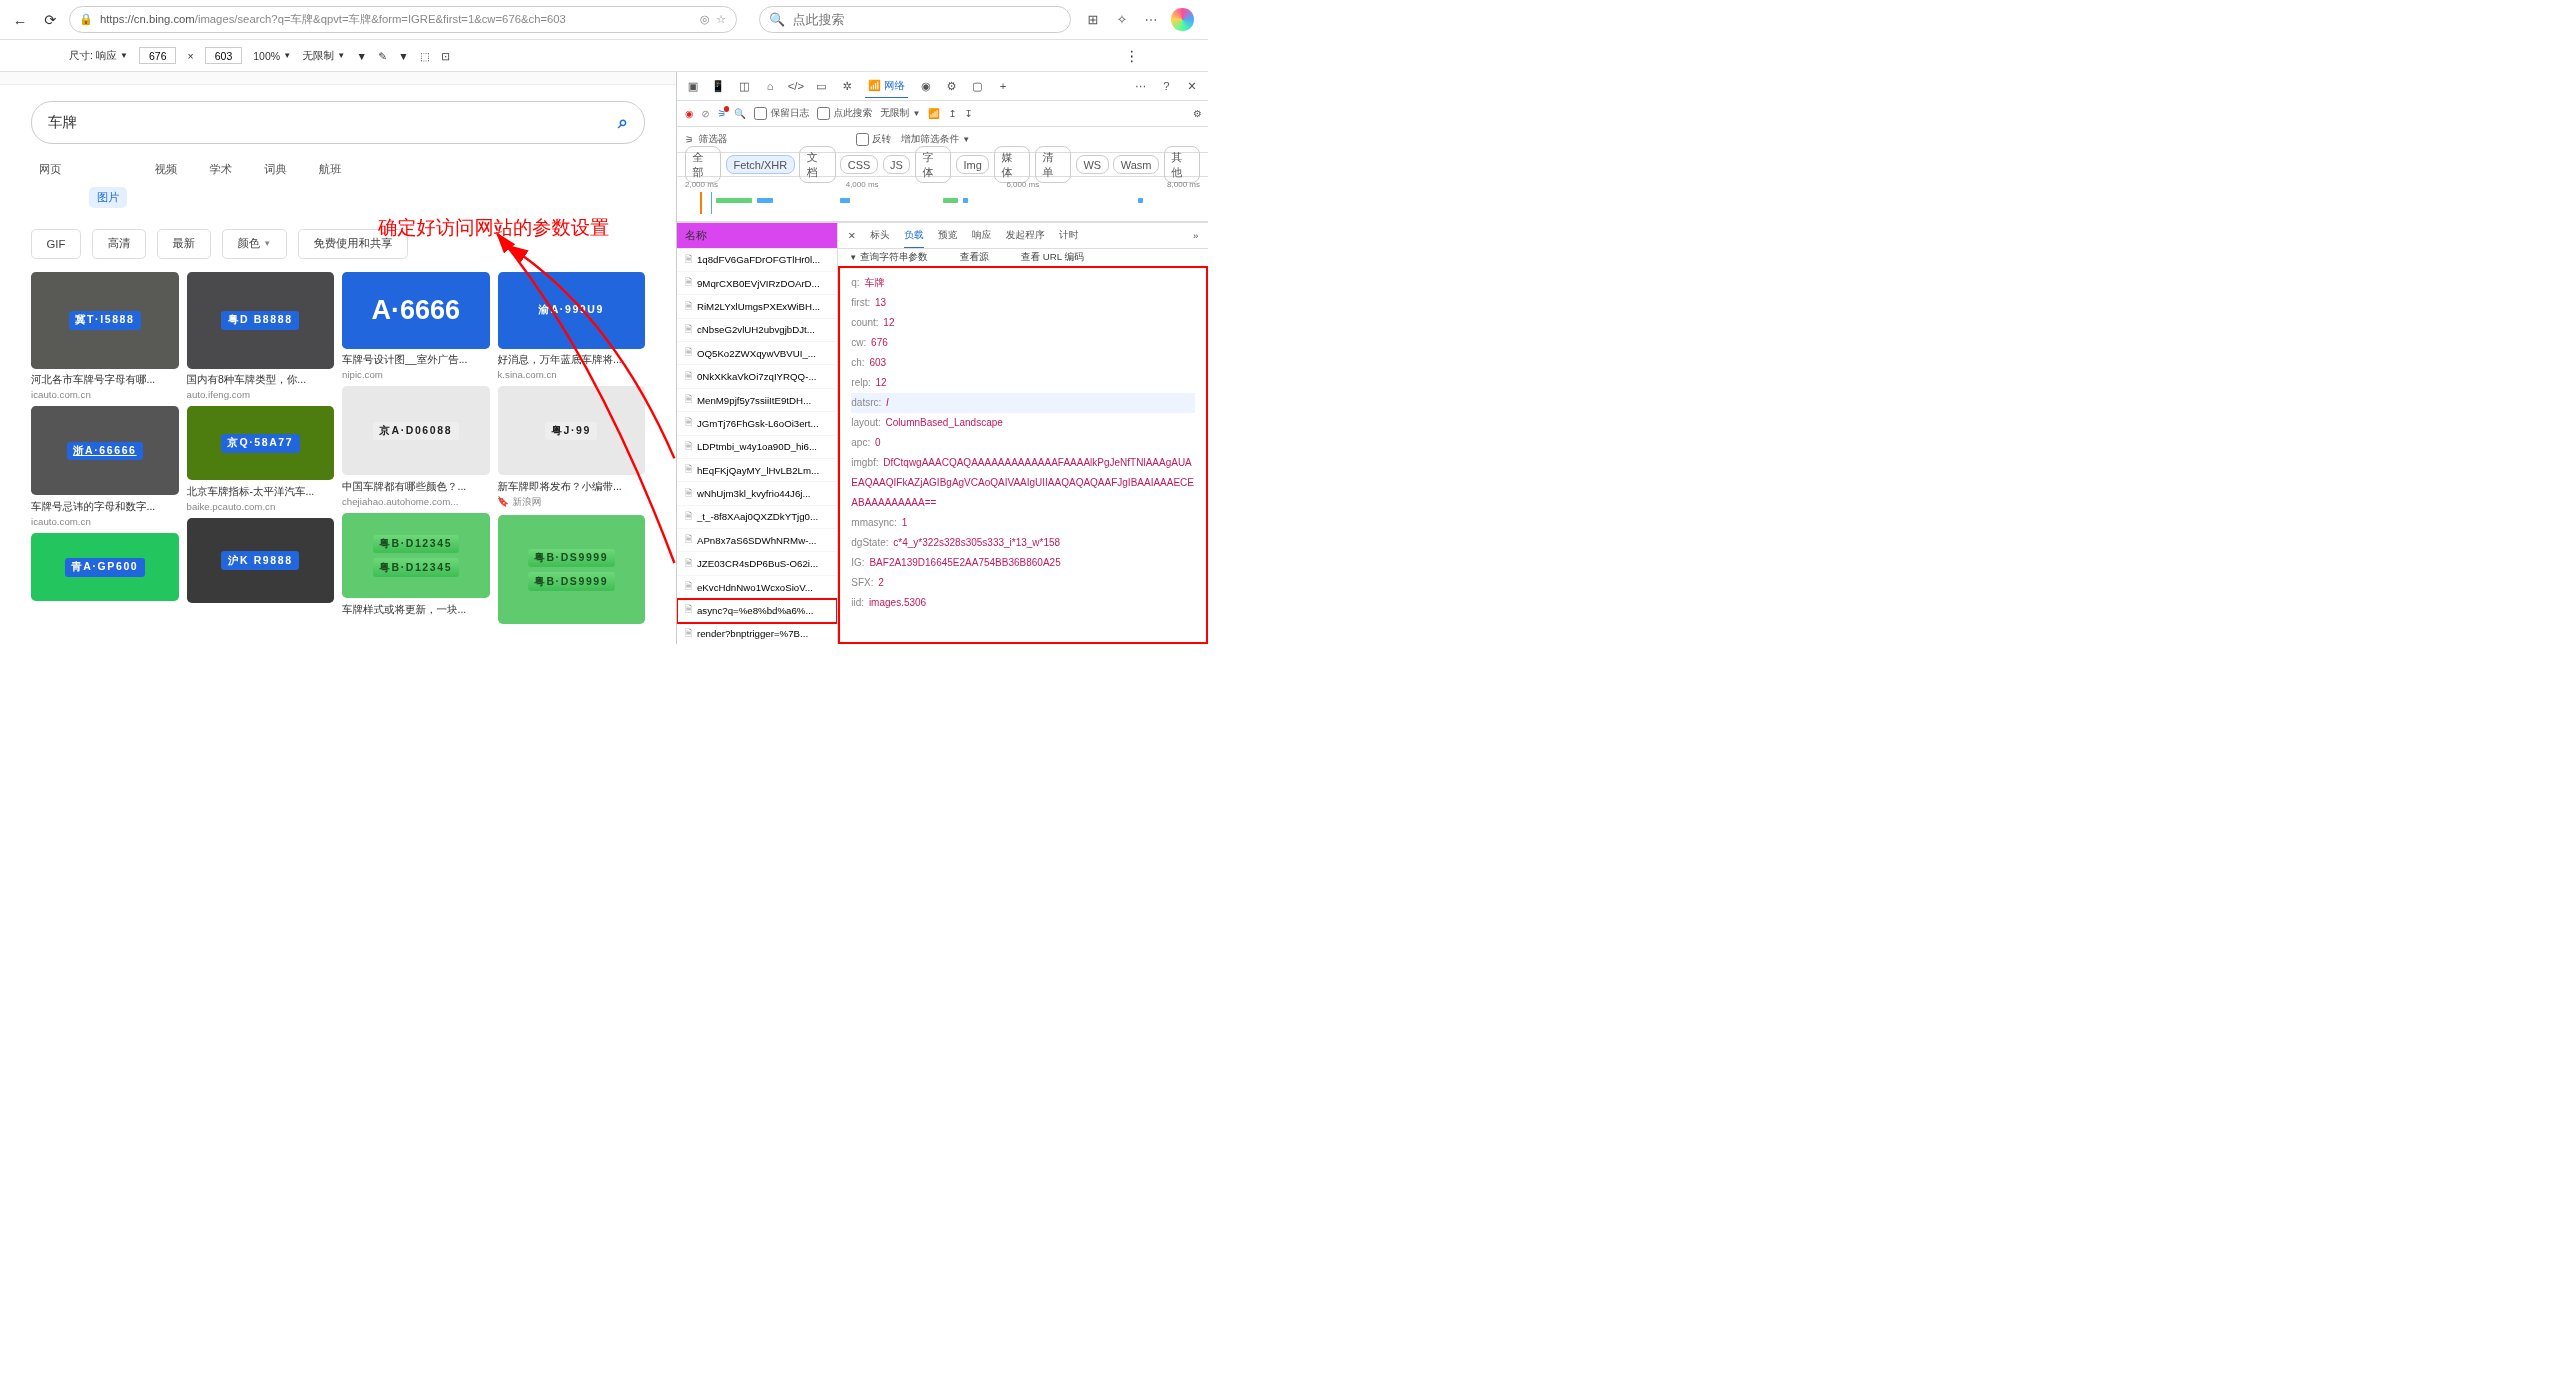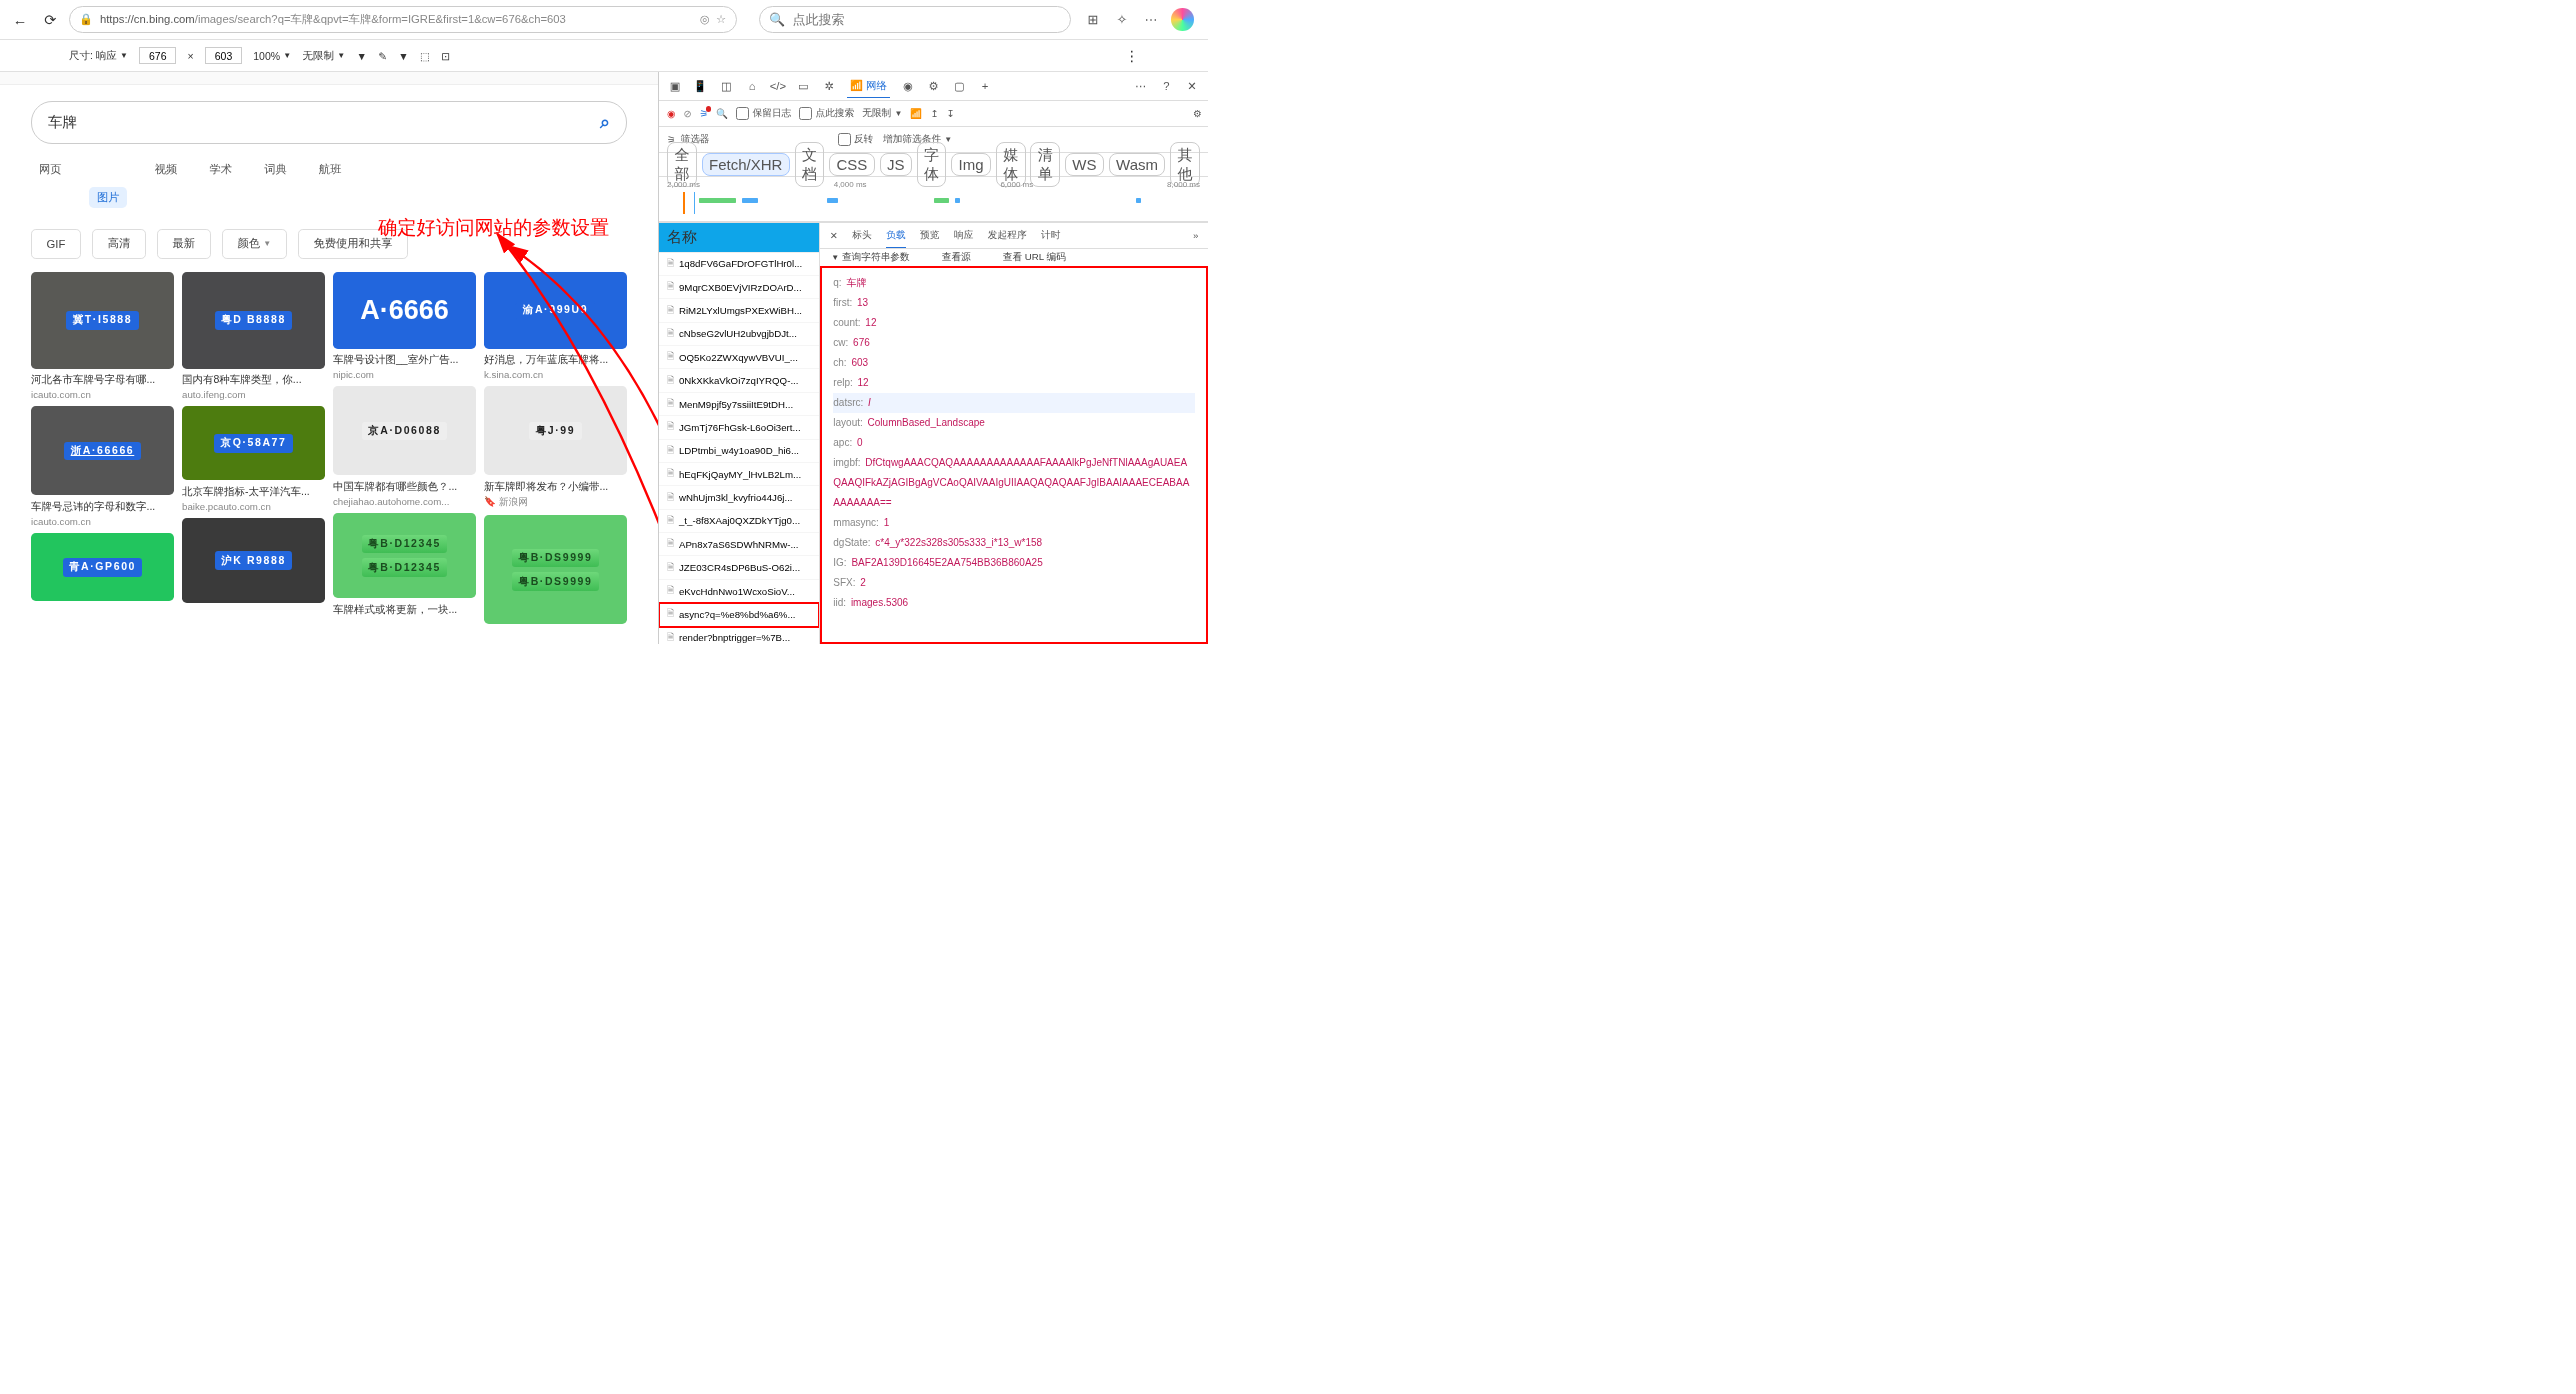--- a/index.html
+++ b/index.html
@@ -67,34 +67,34 @@
   .dt-rec { color: #d22; }
   .dt-ban { color: #888; }
   .dt-filt-icn { color: #2270d8; position: relative; }
   .dt-filt-icn::after { content: ""; position: absolute; top: -1.6px; right: -3.2px; width: 5.6px; height: 5.6px; background: #d22; border-radius: 50%; }
   .checkbox-row { display: flex; align-items: center; gap: 3.2px; }
   .caret2 { font-size: 8px; }
   
   .dt-bar3 { height: 26px; border-bottom: 0.8px solid #ddd; display: flex; align-items: center; gap: 9.7px; padding: 0 8px; font-size: 9.7px; color: #555; }
   .filter-input { flex: 0 0 161px; display: flex; align-items: center; gap: 4.8px; }
   
-  .dt-typebar { height: 24px; border-bottom: 0.8px solid #ddd; display: flex; align-items: center; gap: 4.8px; padding: 0 8px; font-size: 15px; color: #555; }
+  .dt-typebar { height: 24px; border-bottom: 0.8px solid #ddd; display: flex; align-items: center; gap: 4.8px; padding: 0 8px; font-size: 11px; color: #555; }
   .type-chip { padding: 2.4px 6.4px; border: 0.8px solid #ccc; border-radius: 8px; }
   .type-chip.active { background: #e6f0ff; border-color: #a6c8ff; }
   
   .timeline { height: 45px; border-bottom: 0.8px solid #ddd; padding: 3.2px 8px; font-size: 8px; color: #888; position: relative; }
   .timeline .marks { display: flex; justify-content: space-between; }
   .timeline-bars { position: absolute; left: 8px; right: 8px; top: 14.5px; height: 22.5px; }
   .tl-bar { position: absolute; height: 4.8px; background: #4dabf7; border-radius: 0.8px; }
   .tl-bar.g { background: #64d278; }
   .tl-line { position: absolute; top: 0; bottom: 0; width: 1.6px; }
   
   .dt-body { flex: 1; display: flex; overflow: hidden; border-top: 0.8px solid #ddd; }
   .req-list { width: 161px; border-right: 0.8px solid #ddd; overflow-y: auto; }
-  .req-header { padding: 4.8px 8px; font-size: 15px; color: #333; border-bottom: 0.8px solid #eee; background: #0ea5e9; }
+  .req-header { padding: 4.8px 8px; font-size: 11px; color: #333; border-bottom: 0.8px solid #eee; background: #d946ef; }
   .req-row { padding: 3.2px 8px; font-size: 9.7px; display: flex; align-items: center; gap: 4.8px; white-space: nowrap; overflow: hidden; text-overflow: ellipsis; border-bottom: 0.8px solid #f5f5f5; }
   .req-row.selected { outline: 2.4px solid #ff0000; outline-offset: -1.6px; }
   .file-icn { color: #888; font-size: 8.9px; }
   
   .req-detail { flex: 1; display: flex; flex-direction: column; overflow: hidden; }
   .detail-tabs { height: 26px; display: flex; align-items: center; gap: 14.5px; padding: 0 9.7px; border-bottom: 0.8px solid #ddd; font-size: 9.7px; color: #555; }
   .detail-tabs .close-x { color: #555; }
   .detail-tabs .dtab.active { color: #2270d8; border-bottom: 1.6px solid #2270d8; padding-bottom: 4.8px; margin-bottom: -5.6px; }
   .detail-sub { height: 19.3px; display: flex; align-items: center; gap: 32px; padding: 0 11.3px; font-size: 9.7px; color: #444; overflow: hidden; border-bottom: 2.4px solid #ff0000; }
   .detail-sub .arrow-r { font-size: 8px; }

